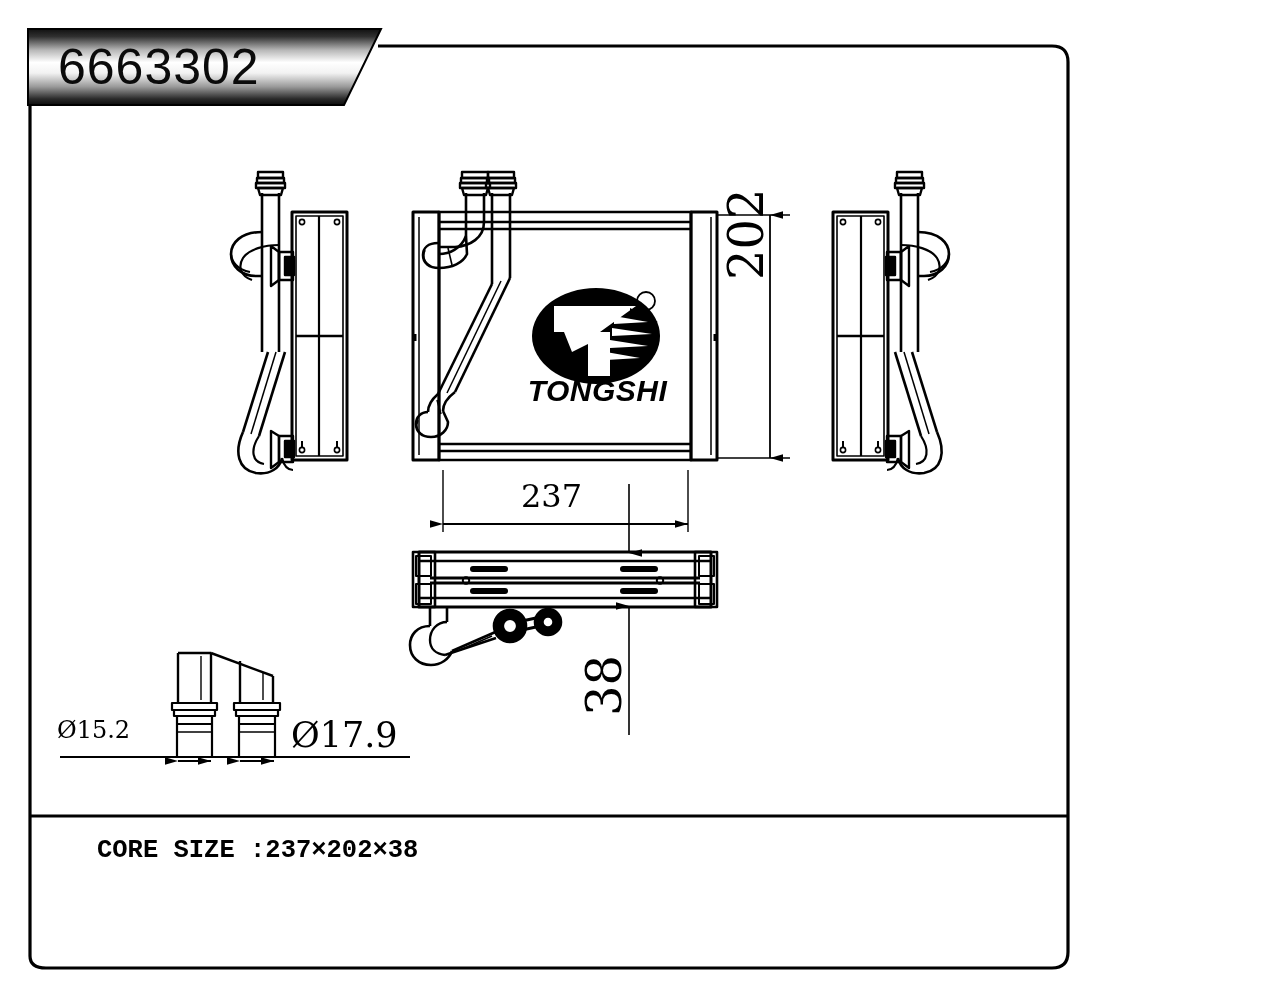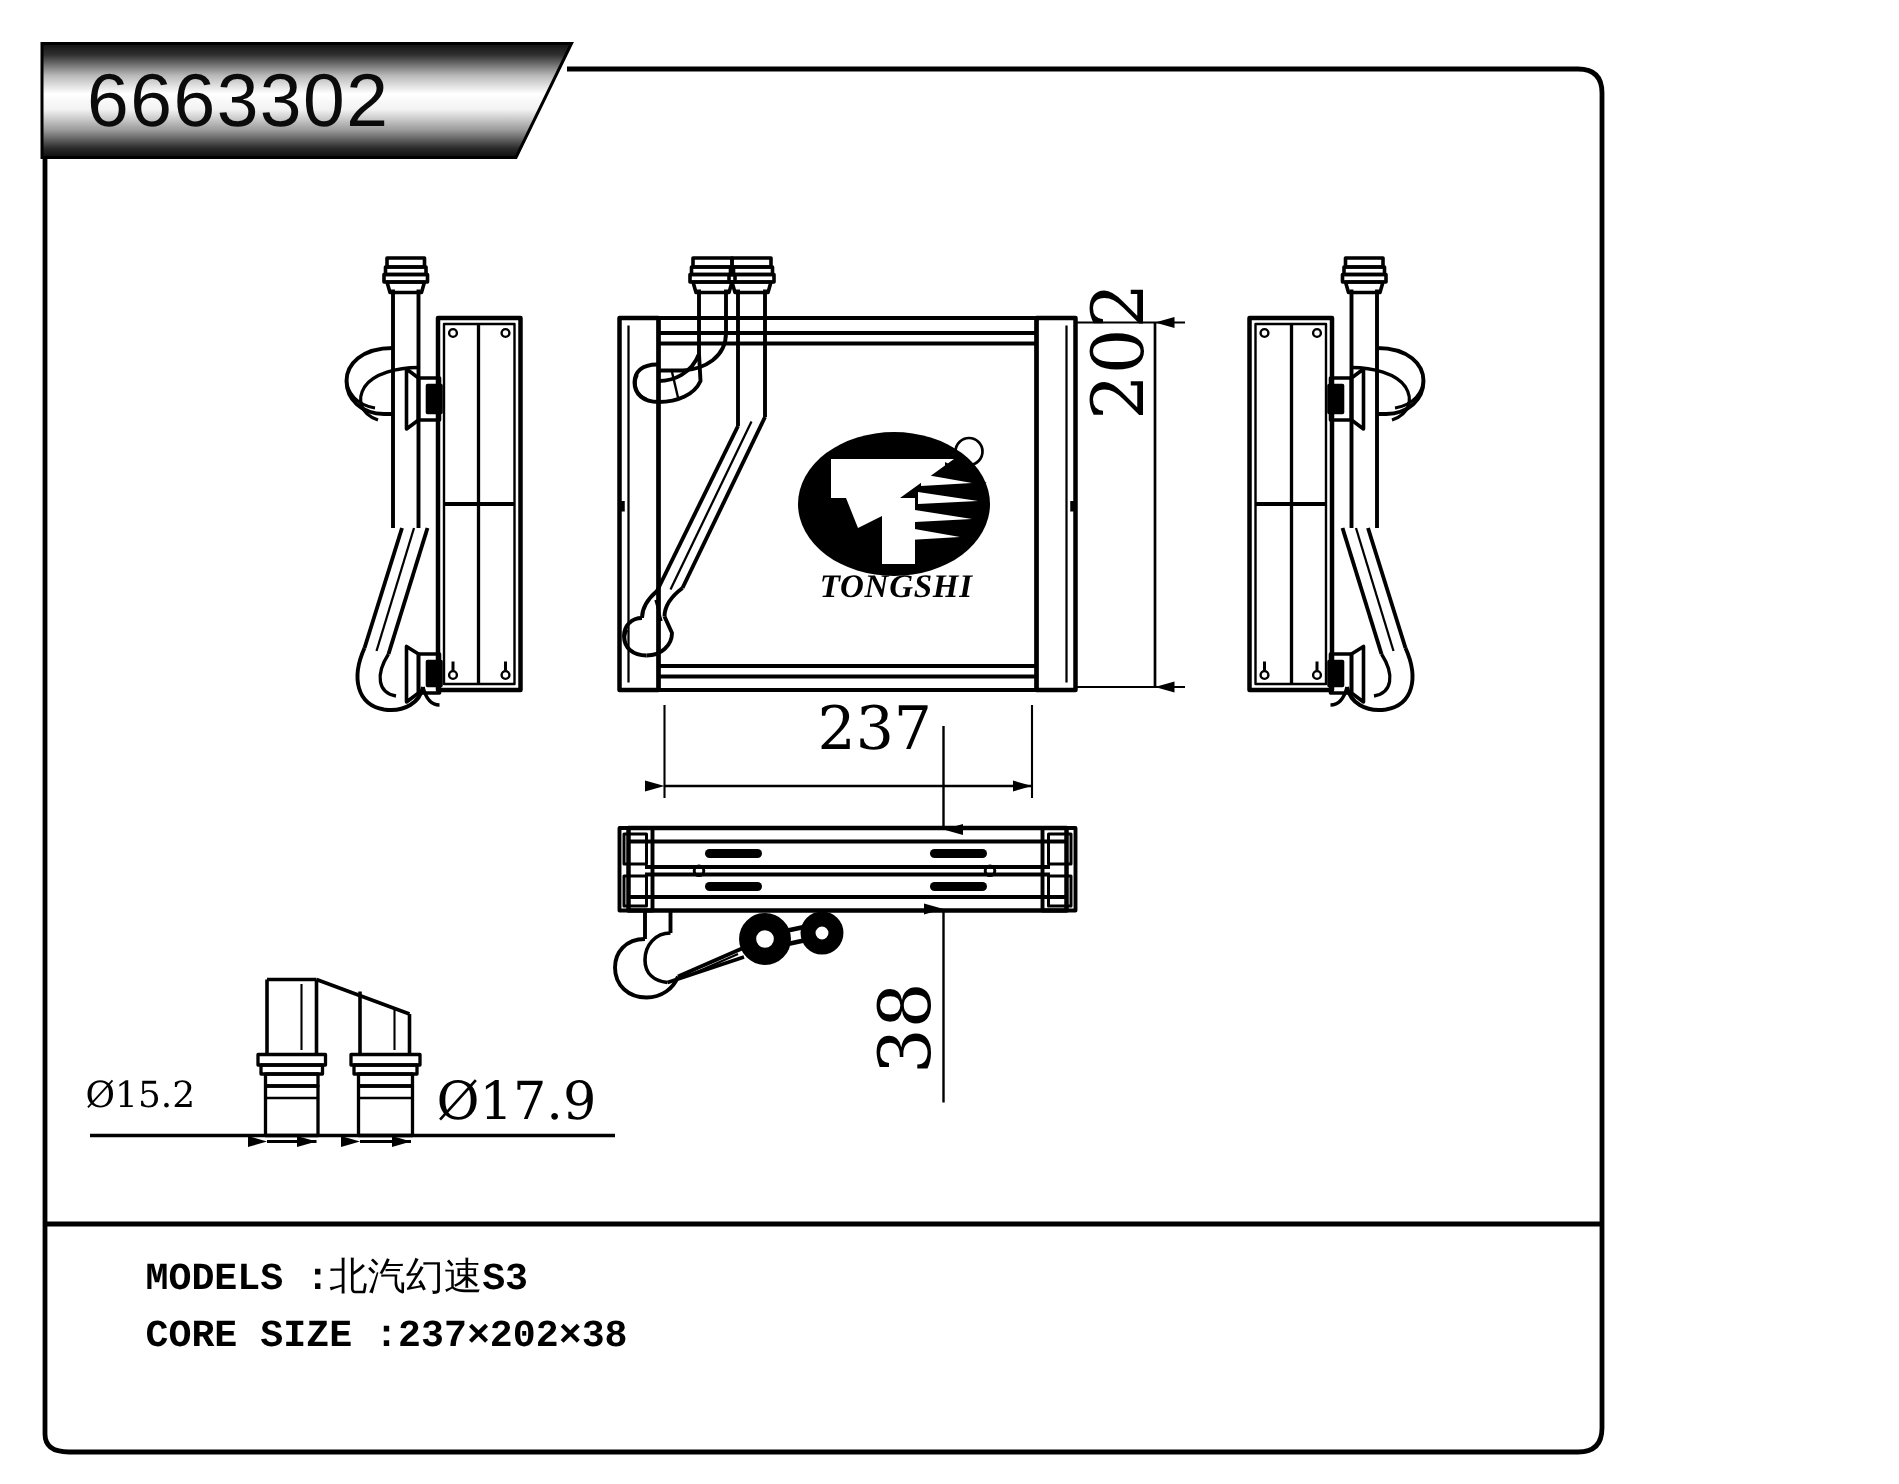--- a/index.html
+++ b/index.html
@@ -29,30 +29,30 @@
   }
   #infoBlock .row{white-space:nowrap;}
   .cjk{font-family:"DejaVu Sans","Liberation Sans",sans-serif;font-weight:400;}
 
   
   .dim{
     position:absolute;
     font-family:"DejaVu Serif","Liberation Serif",serif;
     color:#000;white-space:nowrap;line-height:1;
   }
-  #dim237{left:521px;top:466px;font-size:40px;margin-left:24px;}
+  #dim237{left:521px;top:480px;font-size:32px;}
   #dim202{left:722px;top:280px;font-size:48px;transform:rotate(-90deg);transform-origin:left top;}
   #dim38 {left:580px;top:716px;font-size:48px;transform:rotate(-90deg);transform-origin:left top;}
   #dimD152{left:57px;top:718px;font-size:24px;}
   #dimD179{left:291px;top:718px;font-size:35px;}
   #logoWord{
     position:absolute;left:525px;top:379px;width:145px;height:24px;
     display:flex;align-items:center;justify-content:center;
-    font-family:Liberation Serif, serif;
-    font-size:22px;font-weight:700;font-style:italic;color:#000;
+    font-family:Liberation Sans, sans-serif;
+    font-size:30px;font-weight:700;font-style:italic;color:#000;
     letter-spacing:0.5px;
     text-align:right;
   }
 </style>
 </head>
 <body>
 
 <div id="sheet">
 
   <svg class="layer" id="drawingSvg" width="1266" height="989" viewBox="0 0 1266 989">
@@ -341,17 +341,16 @@
 
   <div class="dim" id="dim237">237</div>
   <div class="dim" id="dim202">202</div>
   <div class="dim" id="dim38">38</div>
   <div class="dim" id="dimD152">Ø15.2</div>
   <div class="dim" id="dimD179">Ø17.9</div>
 
   <div id="logoWord">TONGSHI</div>
 
   <div id="infoBlock">
-    <div class="row"><span>MODELS</span><span> :</span><span class="cjk">北汽幻速</span><span>S3</span></div>
     <div class="row"><span>CORE SIZE</span><span> :</span><span>237×202×38</span></div>
   </div>
 
 </div>
 
 </body></html>

